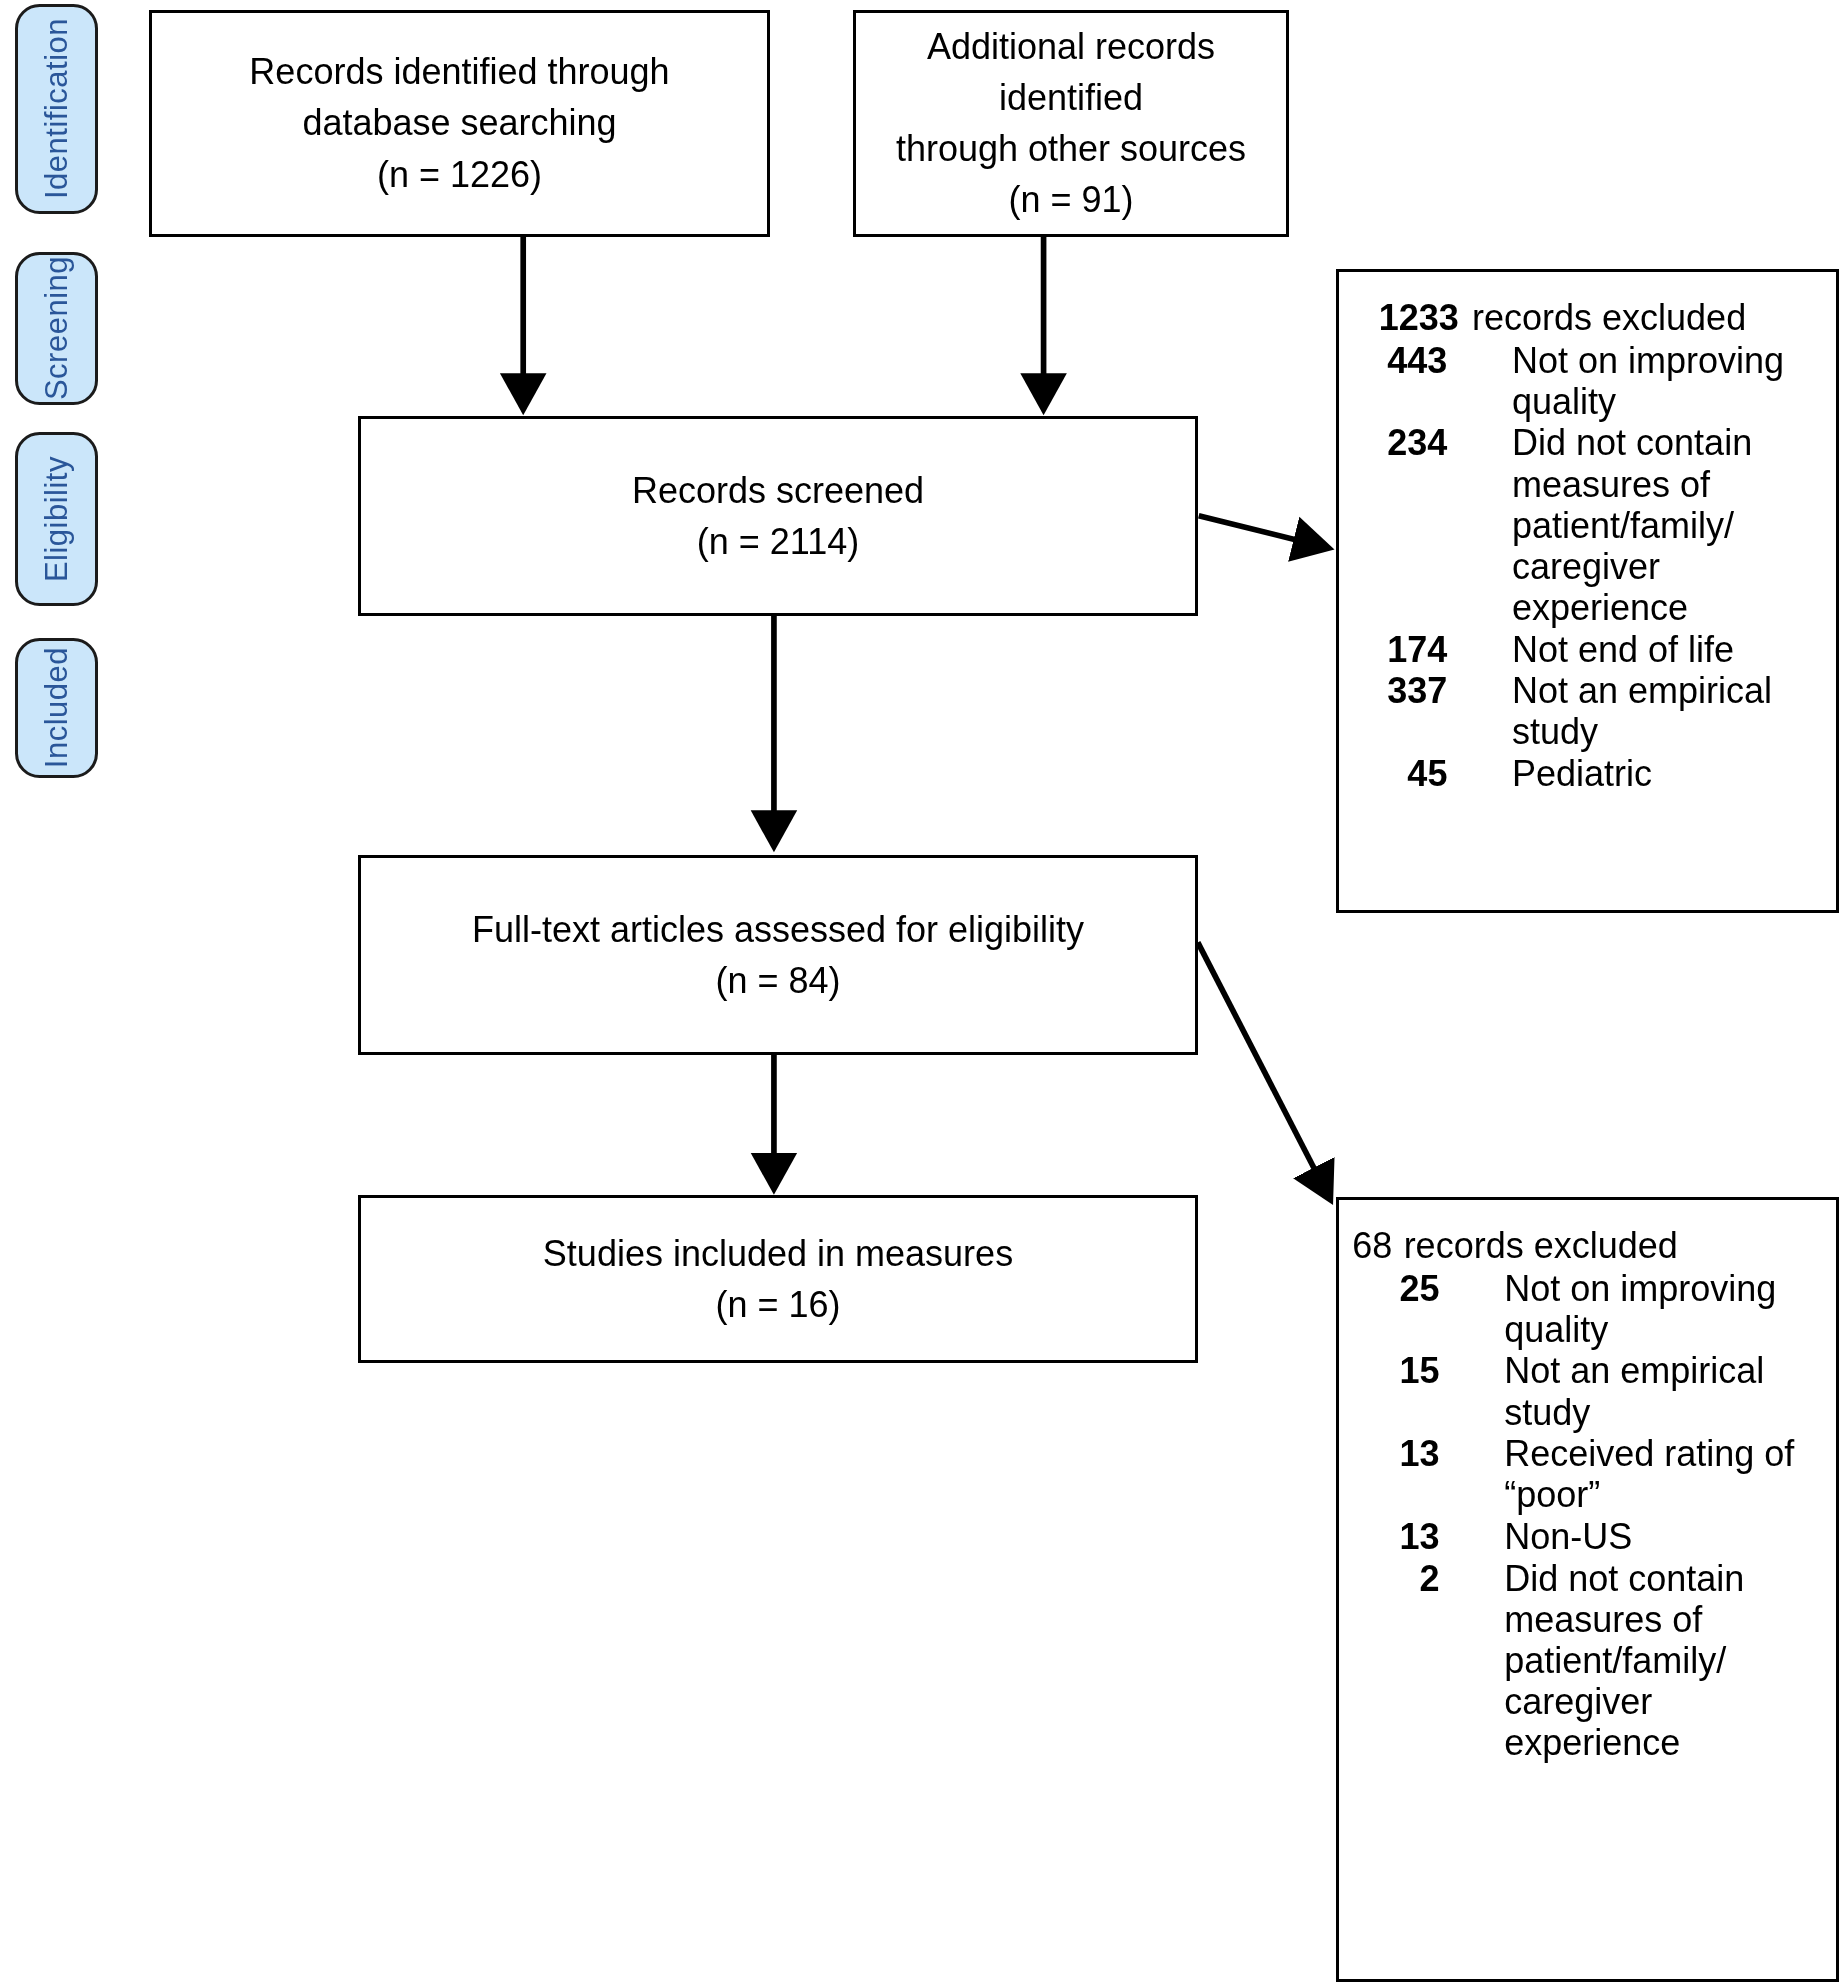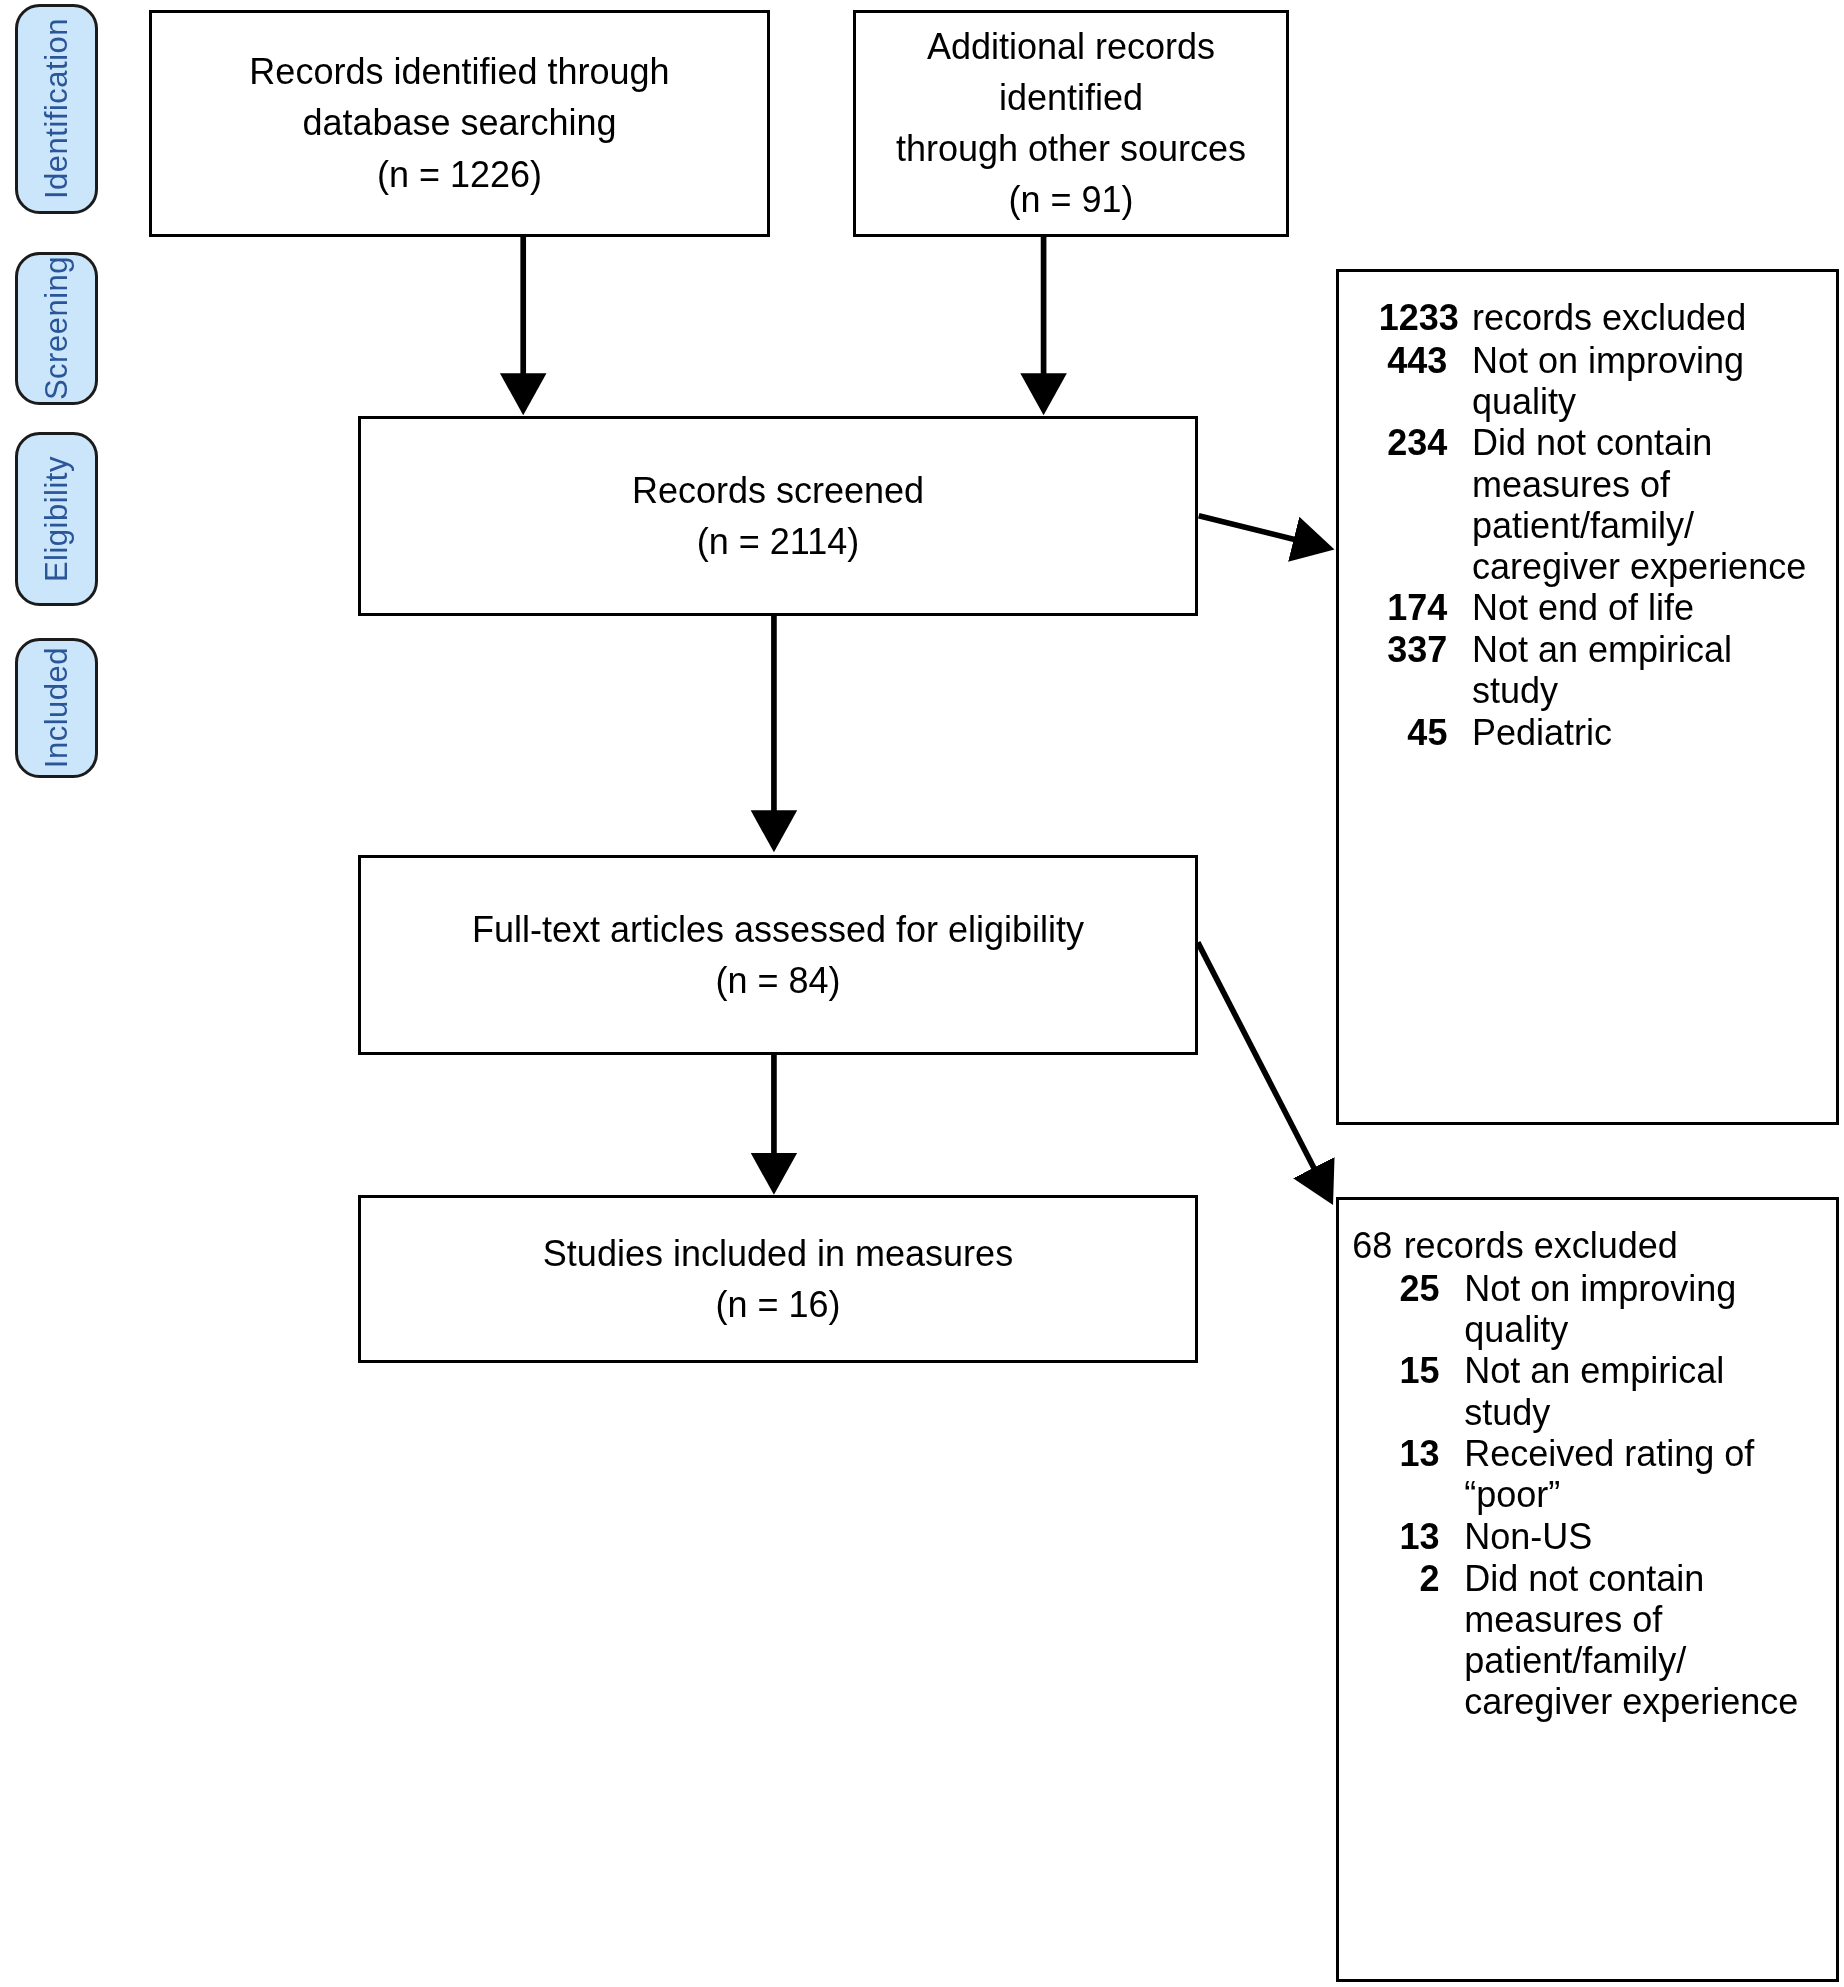--- a/index.html
+++ b/index.html
@@ -85,21 +85,21 @@
     margin-bottom: 0.9px;
   }
   .exrow .num {
     font-weight: bold;
     min-width: 112px;
     text-align: right;
     padding-right: 24.6px;
     box-sizing: border-box;
     flex: 0 0 auto;
   }
-  .exrow .txt { flex: 1 1 auto; }
+  .exrow .txt { flex: 1 1 auto; margin-left: 40px; }
 
   
   #links {
     position: absolute;
     left: 0; top: 0;
     width: 1844px; height: 1987px;
     pointer-events: none;
   }
 </style>
 </head>
@@ -175,21 +175,21 @@
   <div class="flowbox" style="left:358px; top:855px; width:840px; height:200px;">
     <span class="ln">Full-text articles assessed for eligibility</span>
     <span class="ln">(n = 84)</span>
   </div>
 
   <div class="flowbox" style="left:358px; top:1195px; width:840px; height:168px;">
     <span class="ln">Studies included in measures</span>
     <span class="ln">(n = 16)</span>
   </div>
 
-  <div class="exbox" style="left:1336px; top:269px; width:503px; height:856px;">
+  <div class="exbox" style="left:1336px; top:269px; width:503px; height:644px;">
     <div class="exhead">
       <span class="num bold">1233</span>
       <span>records excluded</span>
     </div>
     <div class="exrow">
       <span class="num">443</span>
       <span class="txt">Not on improving quality</span>
     </div>
     <div class="exrow">
       <span class="num">234</span>

